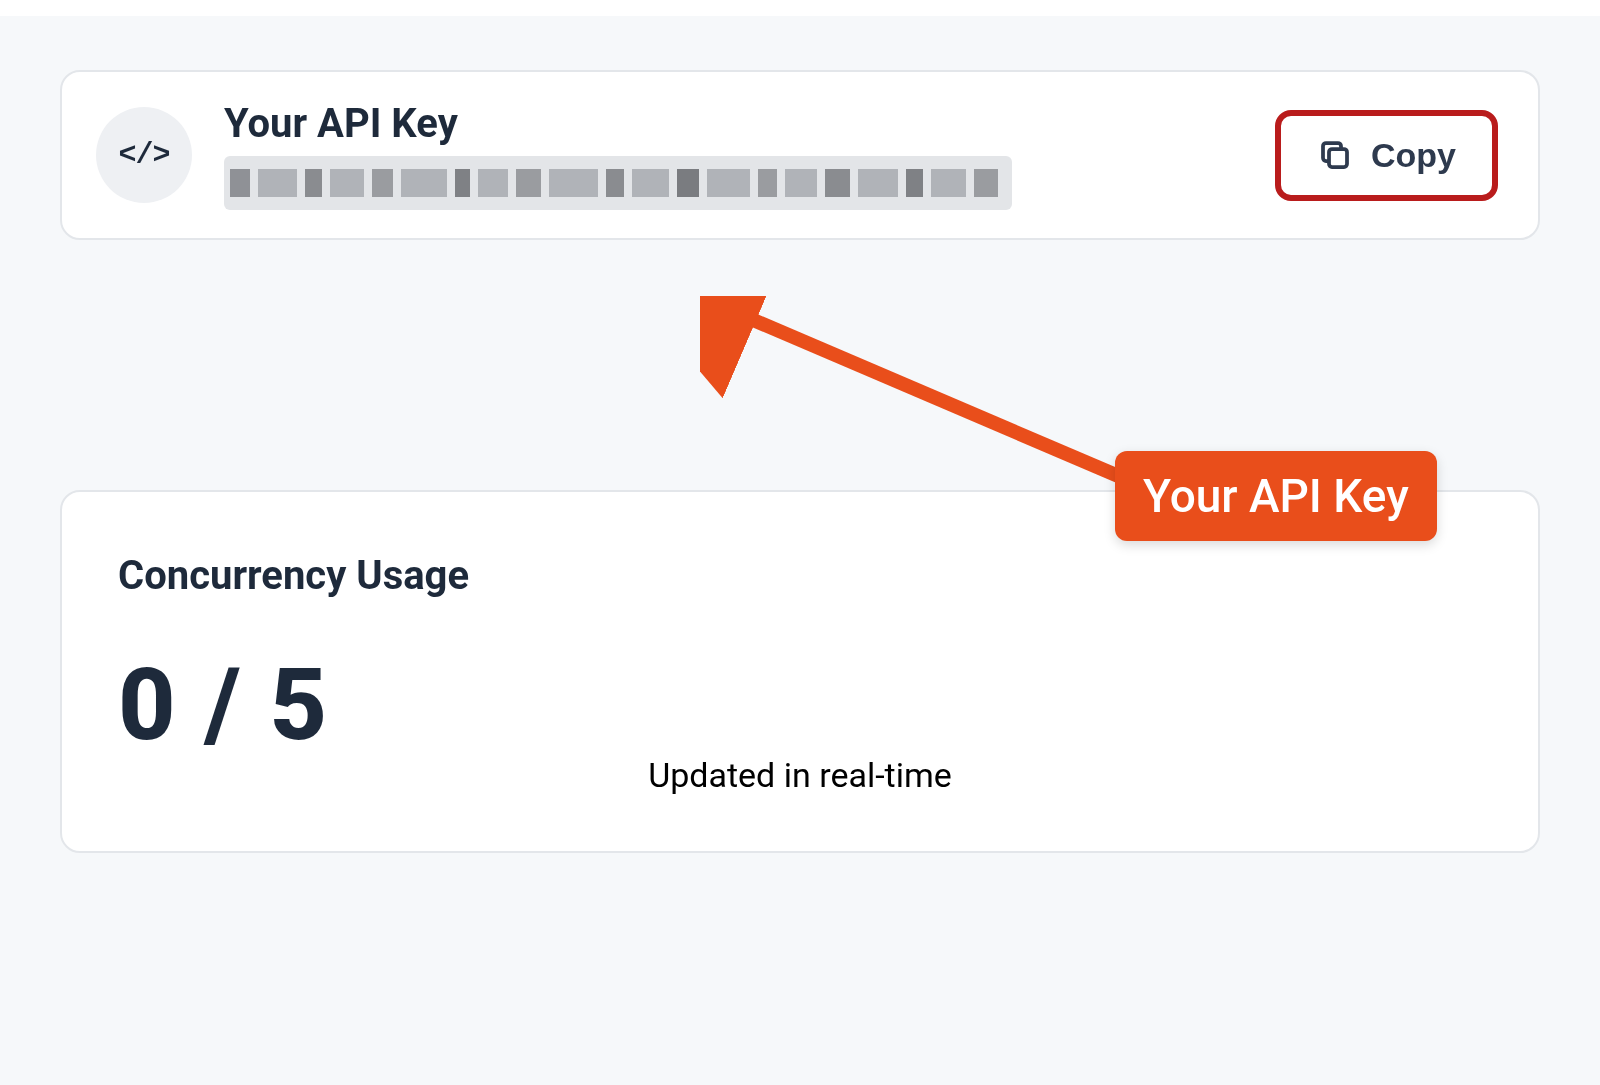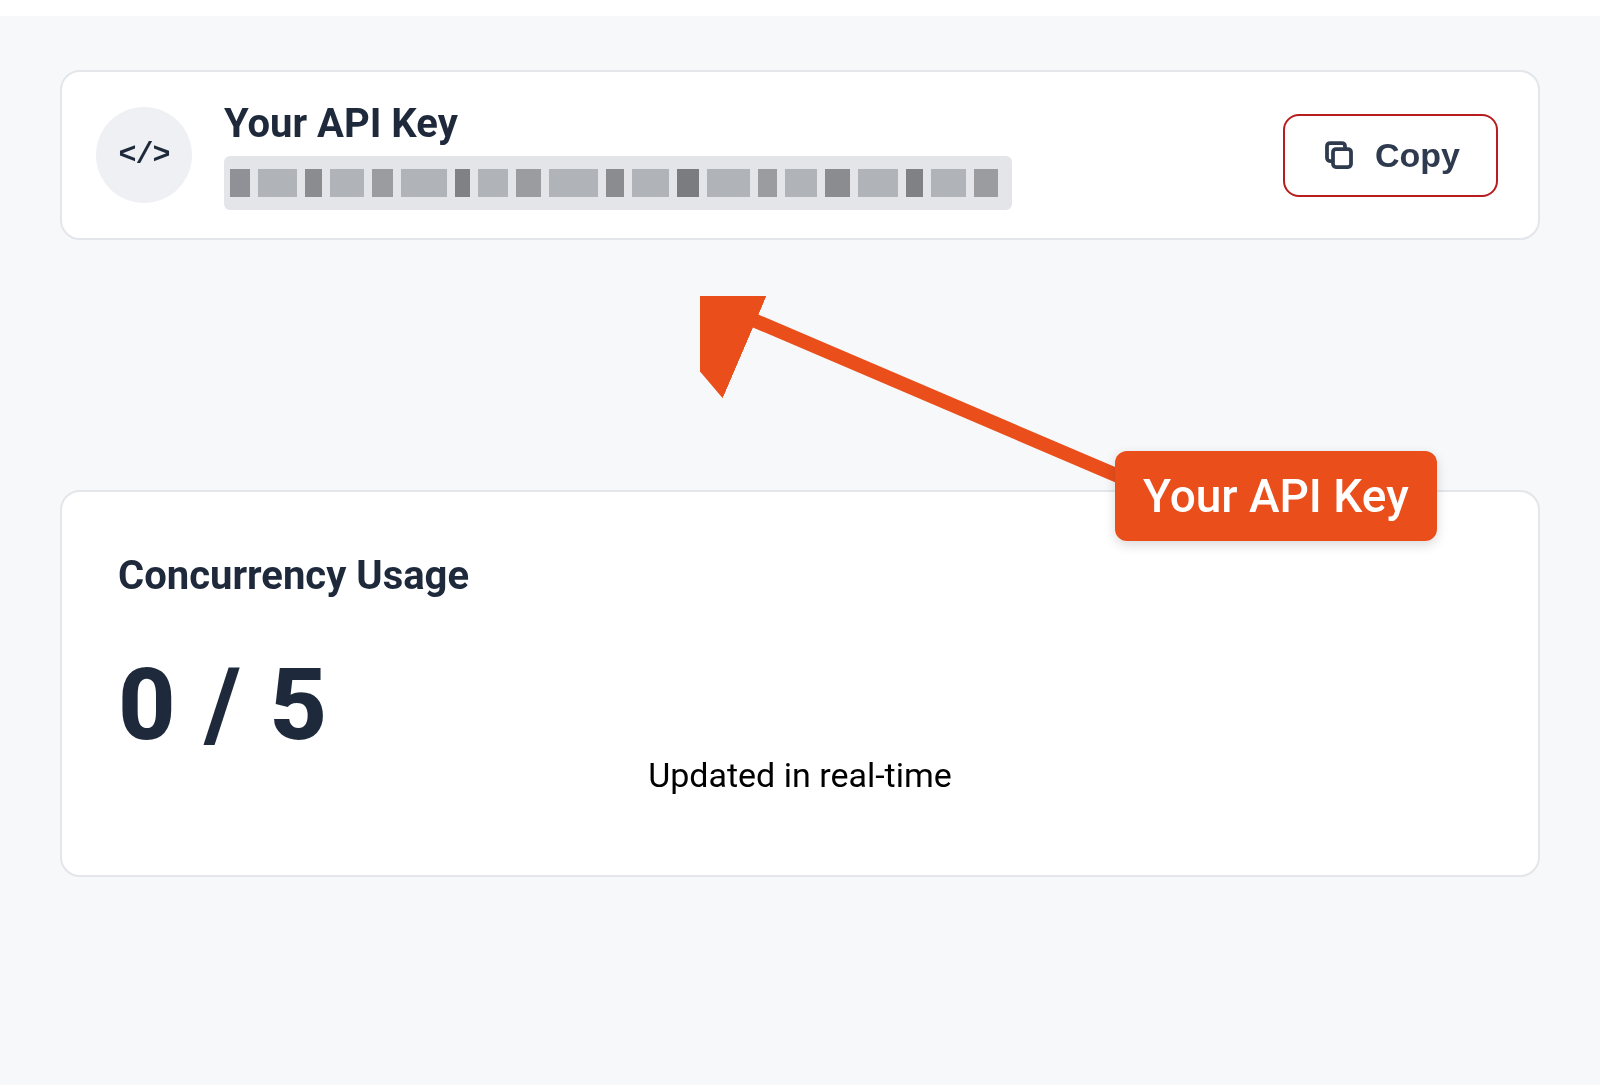--- a/index.html
+++ b/index.html
@@ -94,21 +94,21 @@
       height: 28px;
       background: #B0B3B8;
       margin-right: 8px;
     }
     .copy-button {
       display: flex;
       align-items: center;
       gap: 18px;
       padding: 20px 36px;
       background: #fff;
-      border: 2px solid #b91c1c;
+      border: 6px solid #b91c1c;
       border-radius: 16px;
       cursor: pointer;
       font-size: 34px;
       font-weight: 600;
       color: #2E3A4E;
       flex-shrink: 0;
     }
     .copy-icon-svg {
       width: 36px;
       height: 36px;
@@ -129,21 +129,21 @@
       background: #E94E1B;
       color: #fff;
       font-size: 46px;
       font-weight: 500;
       padding: 18px 28px;
       border-radius: 12px;
       box-shadow: 0 4px 12px rgba(0,0,0,0.15);
     }
     .concurrency-card {
       margin-top: 250px;
-      padding: 60px 56px 80px 56px;
+      padding: 60px 56px 56px 56px;
     }
     .concurrency-title {
       font-size: 40px;
       font-weight: 700;
       color: #1E2A3B;
       margin-bottom: 56px;
     }
     .concurrency-value {
       font-size: 100px;
       font-weight: 800;

